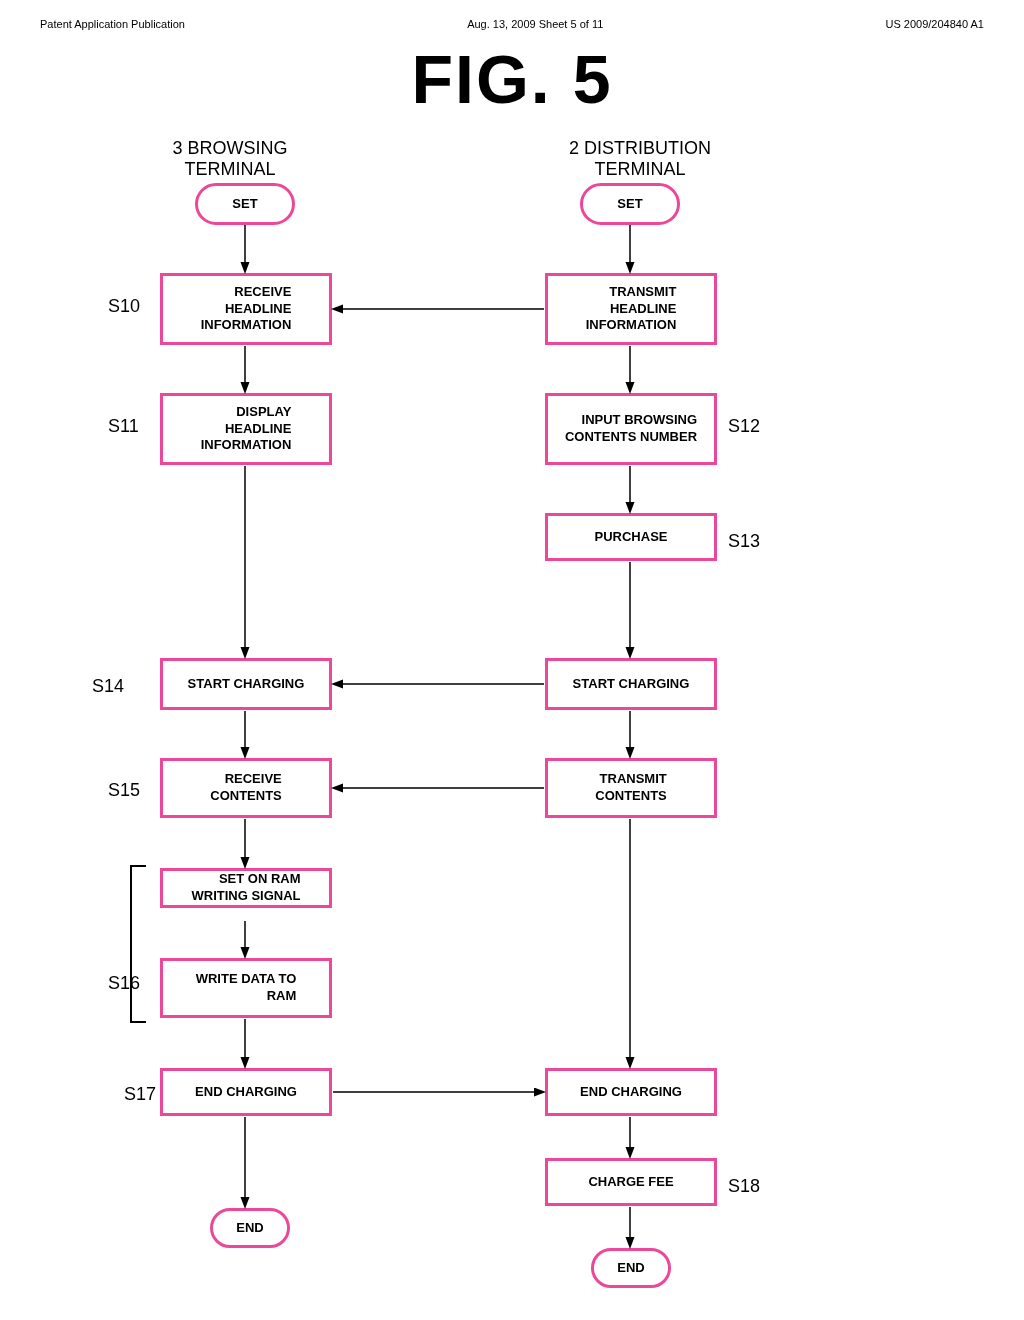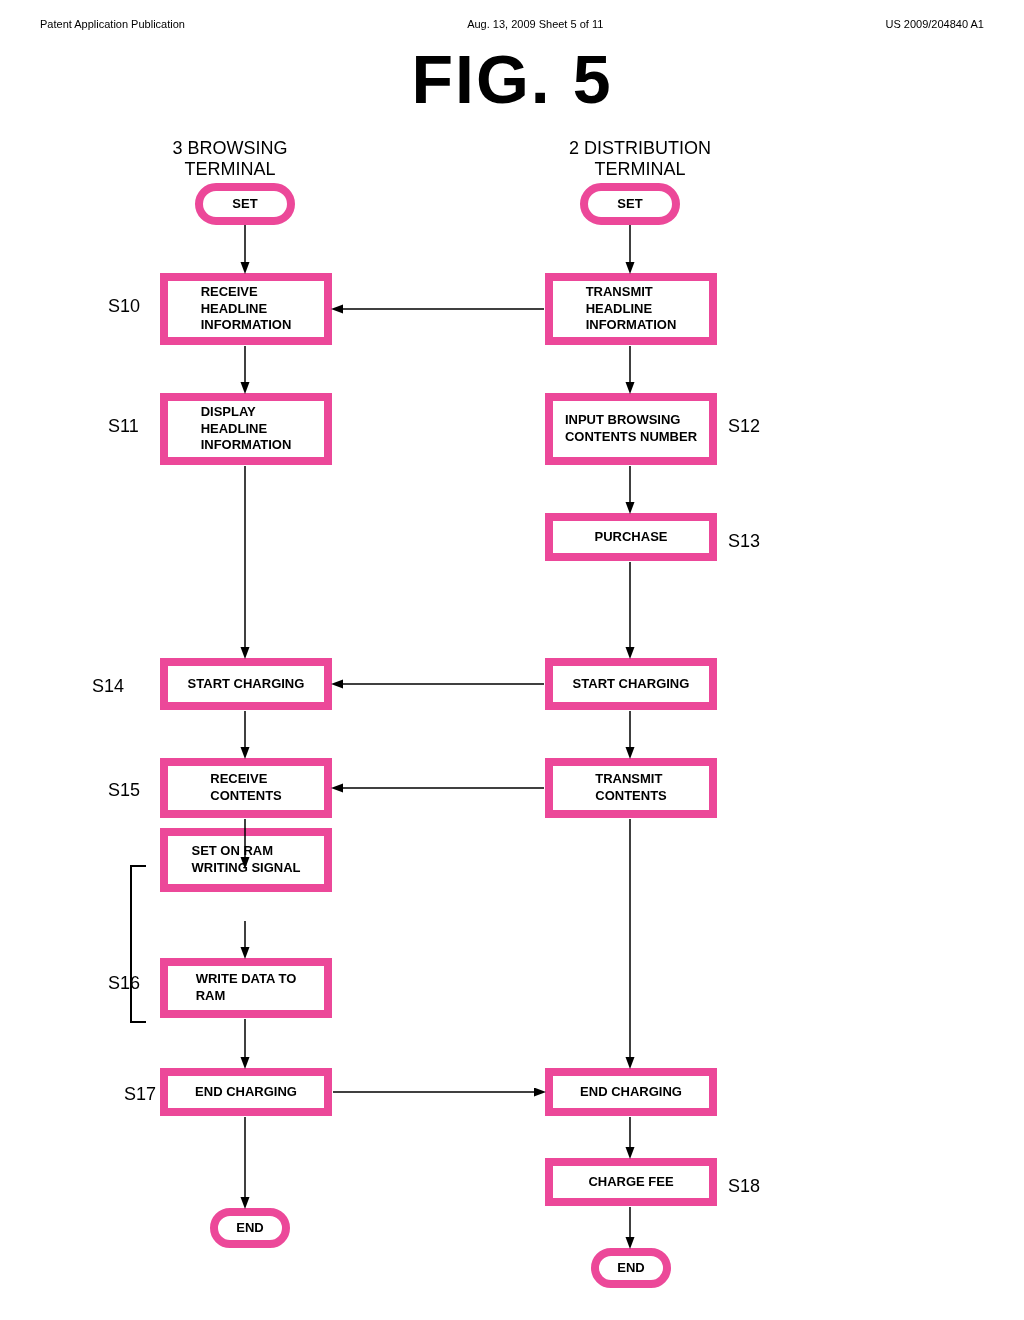--- a/index.html
+++ b/index.html
@@ -39,26 +39,26 @@
     .col-label {
       position: absolute;
       font-size: 18px;
       font-weight: normal;
       text-align: center;
     }
 
     
     .box {
       position: absolute;
-      border: 8px solid #ec4899;
+      border: 3px solid #ec4899;
       background: #fff;
       display: flex;
       align-items: center;
       justify-content: center;
-      text-align: left;
+      text-align: right;
       font-size: 13px;
       font-weight: bold;
       line-height: 1.3;
     }
 
     .box.rounded {
       border-radius: 30px;
     }
 
     .box.rect {
@@ -114,21 +114,21 @@
 
   <div class="box rect" style="left:160px; top:530px; width:172px; height:52px;">START CHARGING</div>
 
   <div class="step-label" style="left:92px; top:548px;">S14</div>
 
   <div class="box rect" style="left:160px; top:630px; width:172px; height:60px; white-space:pre-line;">RECEIVE
 CONTENTS</div>
 
   <div class="step-label" style="left:108px; top:652px;">S15</div>
 
-  <div class="box rect" style="left:160px; top:700px; width:172px; height:64px; white-space:pre-line;">SET ON RAM
+  <div class="box rect" style="left:160px; top:740px; width:172px; height:40px; white-space:pre-line;">SET ON RAM
 WRITING SIGNAL</div>
 
   <div class="box rect" style="left:160px; top:830px; width:172px; height:60px; white-space:pre-line;">WRITE DATA TO
 RAM</div>
 
   <div class="step-label" style="left:108px; top:845px;">S16</div>
 
   <div class="box rect" style="left:160px; top:940px; width:172px; height:48px;">END CHARGING</div>
 
   <div class="step-label" style="left:108px; top:956px;margin-left:16px;">S17</div>

